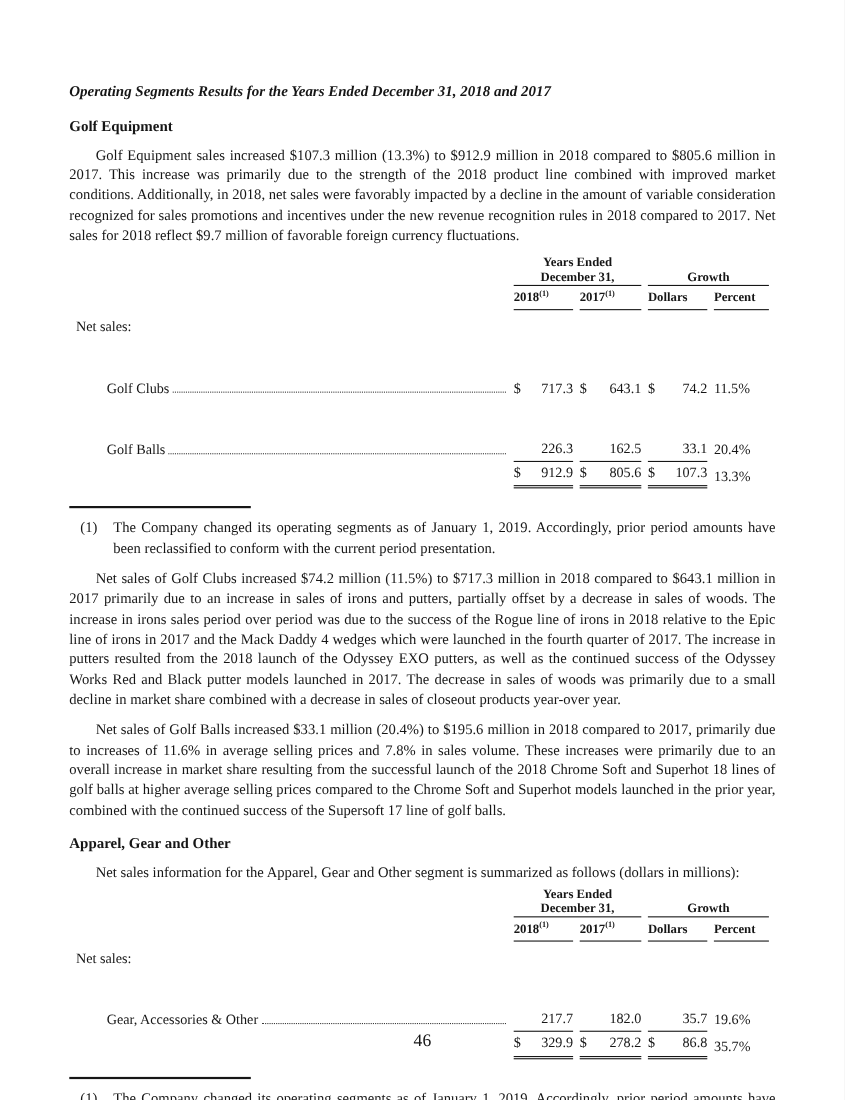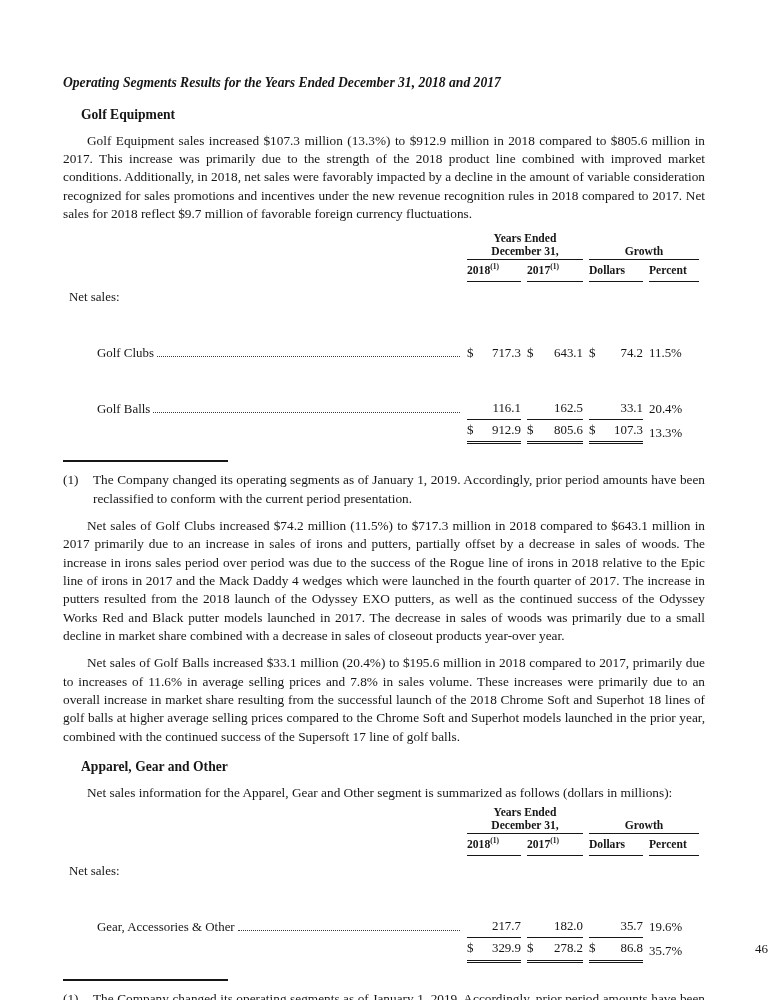--- a/index.html
+++ b/index.html
@@ -19,21 +19,21 @@
   }
   .doc-title {
     font-weight: bold;
     font-style: italic;
     font-size: 13.6px;
     margin: 0 0 13px 0;
   }
   .section-heading {
     font-weight: bold;
     font-size: 13.6px;
-    margin: 0 0 7px 18px;
+    margin: 0 0 7px 0;
   }
   p.body-para {
     margin: 0 0 9px 0;
     text-align: justify;
     text-indent: 24px;
   }
   p.intro-para {
     margin: 0 0 4px 0;
     text-align: justify;
     text-indent: 24px;
@@ -89,34 +89,34 @@
   
   .fn-sep {
     width: 165px;
     height: 2px;
     background: #161616;
     margin: 16px 0 9px 0;
   }
   .footnote {
     padding-left: 30px;
     text-align: justify;
-    margin: 0 0 9px 0;
+    margin: 0 0 9px 10px;
   }
   .fn-marker {
     display: inline-block;
     width: 30px;
     margin-left: -30px;
   }
   .page-number {
     position: absolute;
     left: 0;
     right: 0;
     bottom: 42px;
-    text-align: right;
-    font-size: 13px;
+    text-align: center;
+    font-size: 16px;
   }
 </style>
 </head>
 <body>
 
 <div class="page">
 
   <div class="doc-title">Operating Segments Results for the Years Ended December 31, 2018 and 2017</div>
 
   <div class="section-heading">Golf Equipment</div>
@@ -185,21 +185,21 @@
       <tr>
         <td>
             <div class="cellflex">
               <span class="row-label indent">Golf Balls</span>
               <span class="dots"></span>
             </div>
           </td>
         <td class="num u1">
             <div class="nw">
               <span class="cur"></span>
-              <span class="val">116.1</span>
+              <span class="val">226.3</span>
             </div>
           </td>
         <td class="num u1">
             <div class="nw">
               <span class="cur"></span>
               <span class="val">162.5</span>
             </div>
           </td>
         <td class="num u1">
             <div class="nw">

